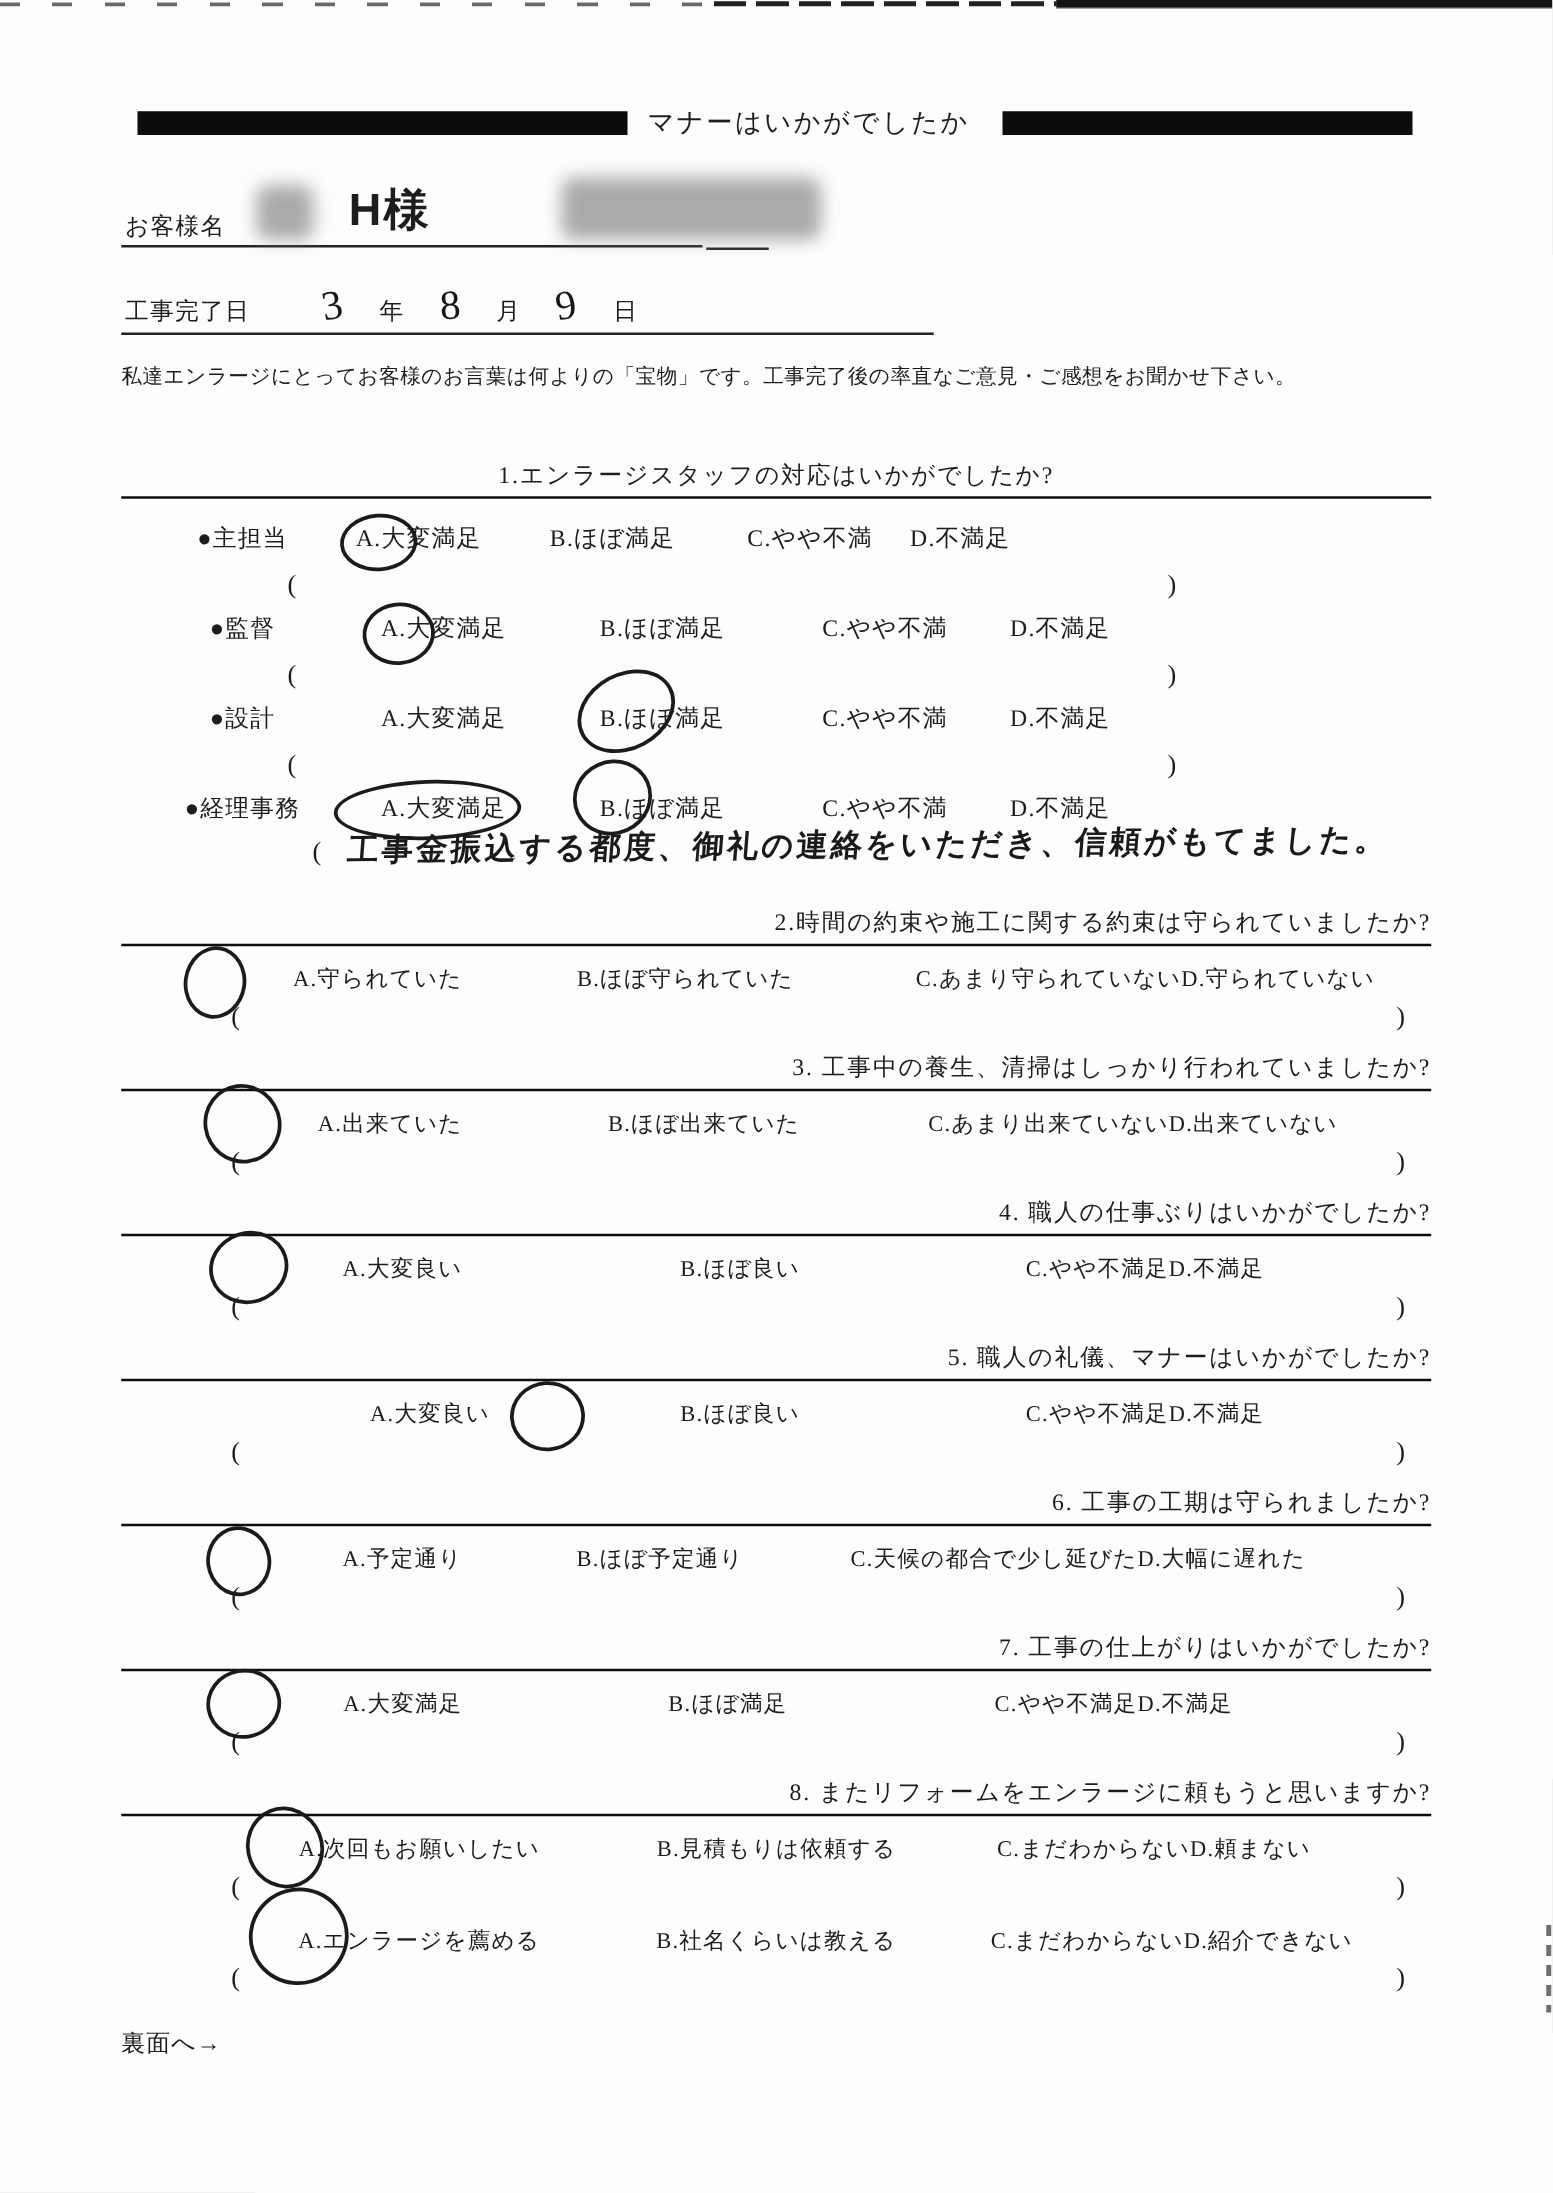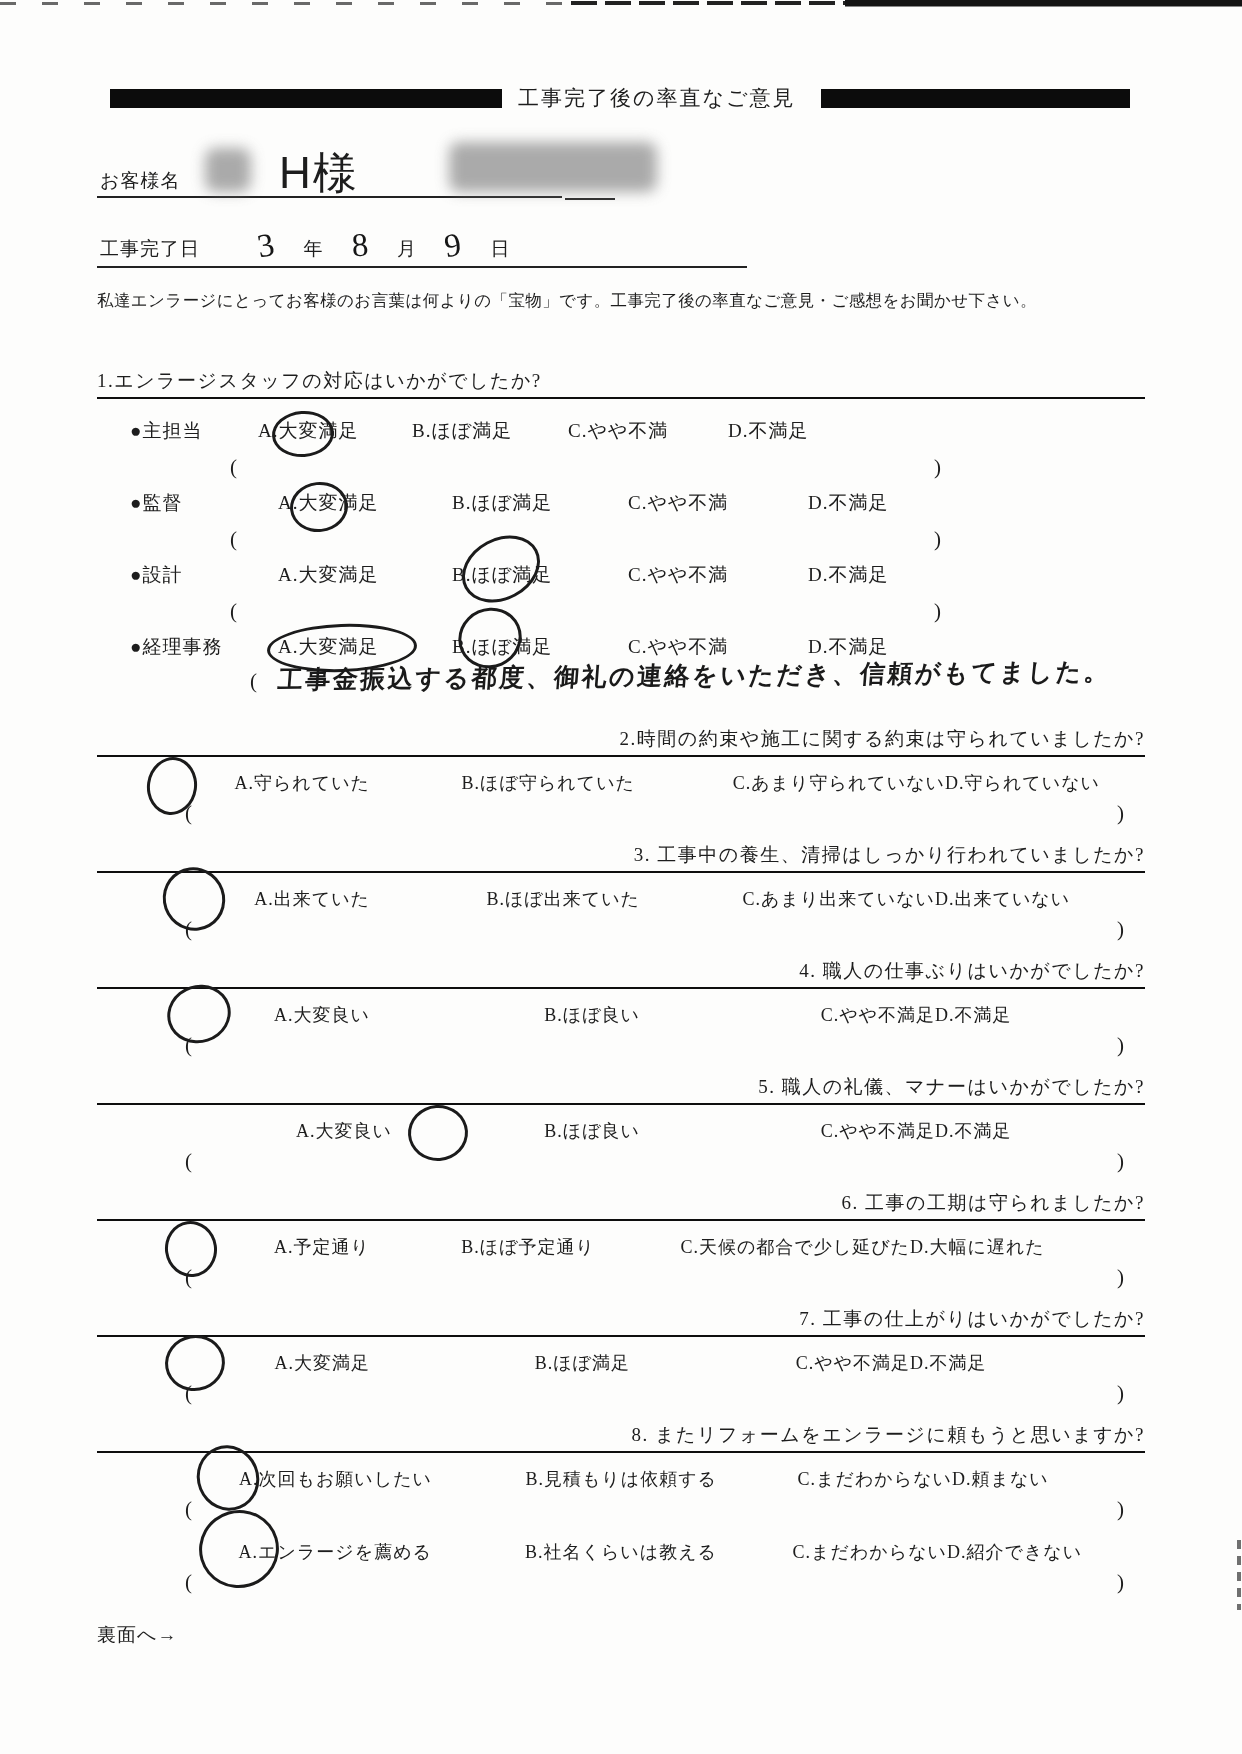--- a/index.html
+++ b/index.html
@@ -28,34 +28,34 @@
   .htitle { font-size:21px; padding:0 12px 0 16px; white-space:nowrap; letter-spacing:2px; }
   
   .content { padding:0 97px; }
   .cust-row { position:relative; margin-top:28px; height:58px; }
   .cust-label { position:absolute; left:3px; bottom:4px; font-size:19px; }
   .name-area { position:absolute; left:0; bottom:0; width:465px; border-bottom:2px solid #222; height:58px; }
   .name-ext { position:absolute; left:468px; bottom:-2px; width:50px; border-bottom:2px solid #333; }
   .blob { position:absolute; background:#8f8f8f; filter:blur(7px); border-radius:10px; opacity:.75; }
   .blob1 { left:108px; top:8px; width:46px; height:44px; }
   .blob2 { left:352px; top:2px; width:208px; height:50px; }
-  .cust-name { position:absolute; left:182px; top:4px; font-size:44px; font-weight:normal;
+  .cust-name { position:absolute; left:182px; top:4px; font-size:36px; font-weight:bold;
     font-family:"Liberation Sans","DejaVu Sans",sans-serif; letter-spacing:2px; }
   .date-row { position:relative; margin-top:18px; height:52px; }
   .date-line { position:absolute; left:0; bottom:0; display:flex; align-items:flex-end;
     border-bottom:2px solid #222; width:650px; height:52px; }
   .date-label { font-size:19px; padding:0 40px 4px 3px; }
   .hand-digit { font-size:33px; line-height:30px; padding:0 18px 6px 18px; font-weight:500;
     color:#161616; }
   .rot1 { transform:rotate(-10deg); } .rot2 { transform:rotate(-4deg); } .rot3 { transform:rotate(-9deg); }
   .date-unit { font-size:19px; padding:0 10px 4px 10px; }
   .intro { margin-top:22px; font-size:16.5px; letter-spacing:.4px; white-space:nowrap; }
   
   .qtitle { font-size:19px; line-height:26px; border-bottom:2px solid #0e0e0e; padding-bottom:3px; letter-spacing:1.5px; }
-  .q1 { margin-top:56px; }
+  .q1 { margin-top:56px;text-align:center; }
   .q1-row { display:flex; margin-left:33px; height:32px; font-size:19px; align-items:center; }
   .q1-row .lbl { width:128px; }
   .q1-row .ca { width:154px; } .q1-row .cb { width:156px; } .q1-row .cc { width:160px; }
   .mt16 { margin-top:16px; } .mt4 { margin-top:4px;gap:20px; }
   .opt { position:relative; display:inline-block; }
   .circ { position:absolute; border:3px solid #1b1b1b; border-radius:50%; pointer-events:none; }
   .paren { display:flex; justify-content:space-between; font-size:21px; height:28px; margin-top:8px; }
   .paren.p1 { margin-left:133px; width:712px; }
   .paren.pq { margin-left:88px; width:940px; margin-top:4px; height:26px; }
   .comment-line { position:relative; margin-left:133px; margin-top:2px; height:46px; }
@@ -81,21 +81,21 @@
 
   <div class="scan-noise">
     <div class="noise-a"></div>
     <div class="noise-b"></div>
     <div class="noise-c"></div>
   </div>
   <div class="noise-edge"></div>
 
   <div class="header">
     <div class="hbar left"></div>
-    <div class="htitle">工事完了後の率直なご意見</div>
+    <div class="htitle">マナーはいかがでしたか</div>
     <div class="hbar right"></div>
   </div>
 
   <div class="content">
 
     <div class="cust-row">
       <div class="name-area">
         <div class="blob blob1"></div>
         <div class="blob blob2"></div>
         <div class="cust-name">H様</div>

